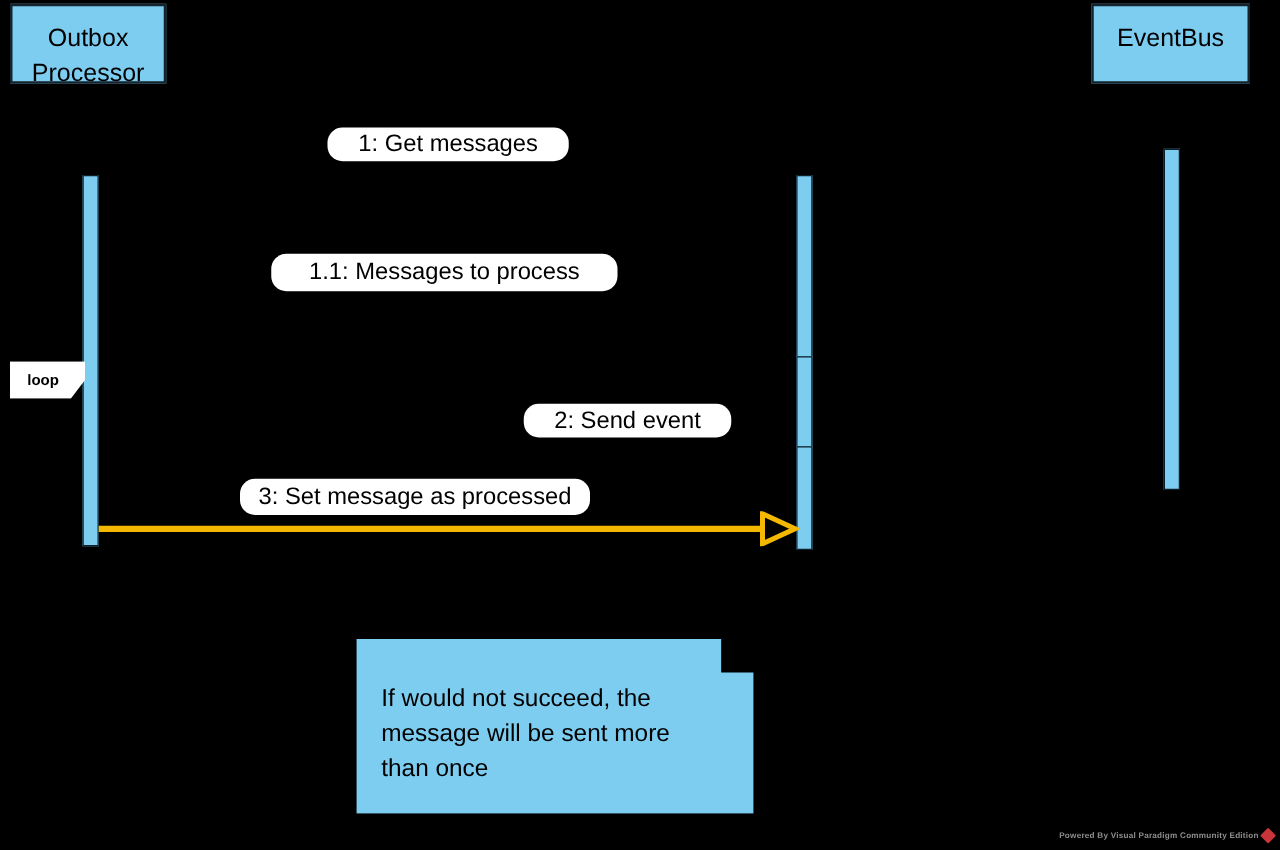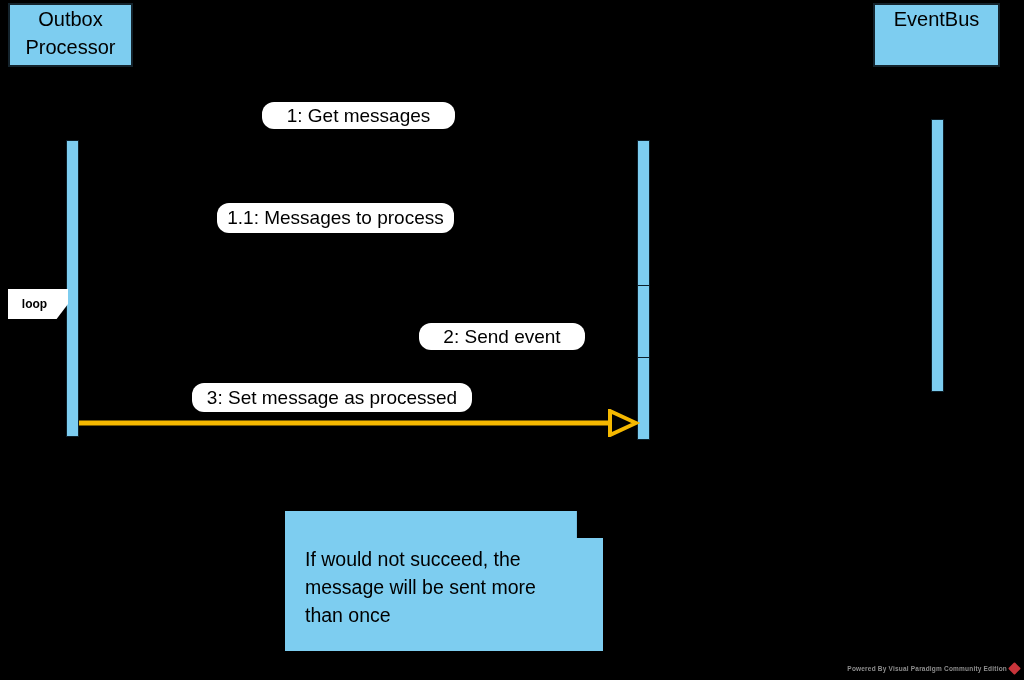--- a/index.html
+++ b/index.html
@@ -8,21 +8,21 @@
     background:var(--background,#000);
     font-family:"Liberation Sans", sans-serif;
     color:var(--diagram_text,#000);
   }
   
   .participant {
     position:absolute; top:3px; height:64px; box-sizing:border-box;
     background:var(--participant_fill,#7dcdf0);
     border:2px solid var(--participant_border,#14232c);
     display:flex; justify-content:center; text-align:center;
-    font-size:20px; line-height:28px; padding-top:0;
+    font-size:20px; line-height:28px; padding-top:12px;
   }
   .p1 { left:8px;   width:125px; }
   .p2 { left:580px; width:125px; }
   .p3 { left:873px; width:127px; }
   
   .activation {
     position:absolute; width:13px; box-sizing:border-box;
     background:var(--participant_fill,#7dcdf0);
     border:1px solid var(--bar_border,#0d1f29);
   }
@@ -40,21 +40,21 @@
     padding-right:7px; box-sizing:border-box;
     font-size:12px; font-weight:bold;
   }
   
   .msg-label {
     position:absolute; background:var(--label_bg,#fff);
     display:flex; align-items:center; justify-content:center;
     font-size:19px; white-space:nowrap;border-radius:12px;
   }
   .m1 { left:262px; top:102px; width:193px; height:27px; }
-  .m2 { left:217px; top:203px; width:237px; height:30px; }
+  .m2 { left:217px; top:203px; width:277px; height:30px; }
   .m3 { left:419px; top:323px; width:166px; height:27px; }
   .m4 { left:192px; top:383px; width:280px; height:29px; }
   
   .arrow-svg { position:absolute; left:78px; top:409px; }
   
   .note {
     position:absolute; left:285px; top:511px; width:318px; height:140px;
     background:var(--note_fill,#7dcdf0); box-sizing:border-box;
     clip-path:polygon(0 0,91.8% 0,91.8% 19.3%,100% 19.3%,100% 100%,0 100%);
     font-size:19.5px; line-height:28px; padding:6px 0 0 20px;

